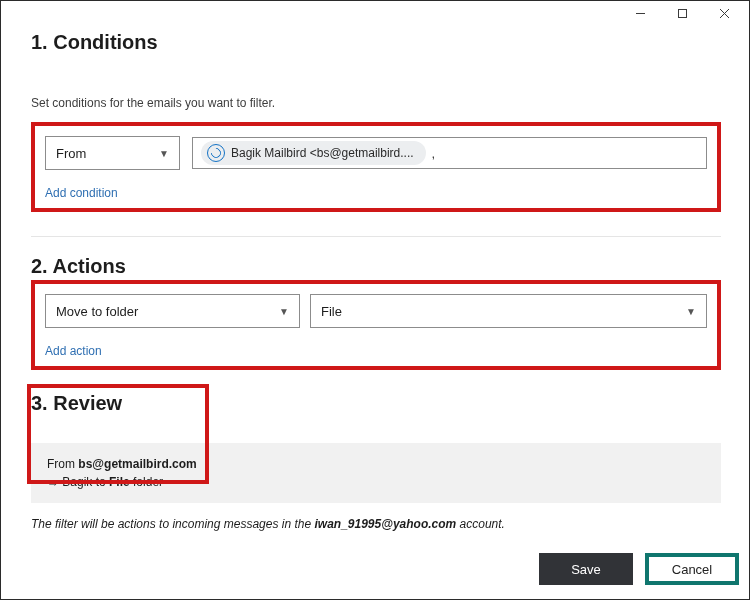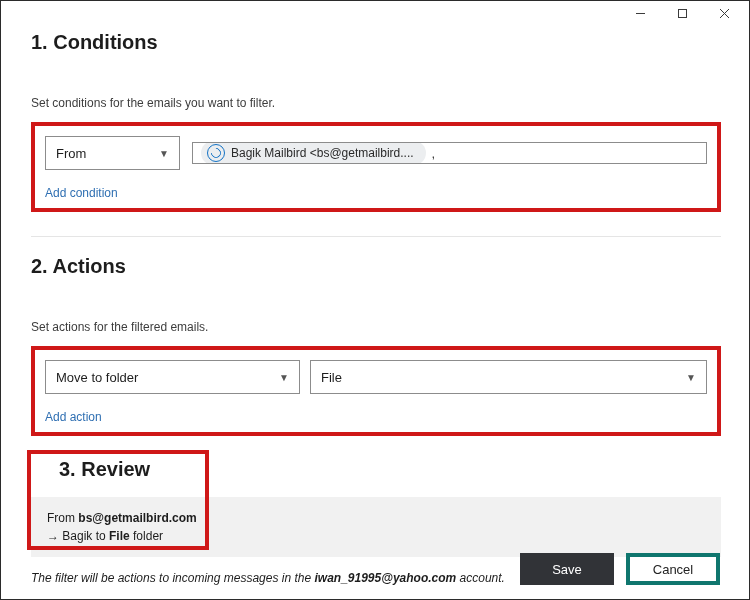--- a/index.html
+++ b/index.html
@@ -22,21 +22,21 @@
   .content { padding:0 28px 16px 30px; }
   h2.section-title { font-size:20px; font-weight:700; margin:0 0 2px 0; color:var(--text); }
   .section-sub { font-size:12px; color:#3d3d3d; margin-bottom:12px;margin-top:42px; }
 
   .highlight-box { border:4px solid var(--highlight); padding:10px 10px 8px 10px; }
 
   
   .cond-row { display:flex; gap:12px; align-items:center; }
   .select-small { width:135px; height:34px; border:1px solid var(--border); display:flex; align-items:center; padding:0 10px; font-size:13px; justify-content:space-between; background:#fff; }
   .caret { font-size:10px; color:#555; }
-  .contact-field { flex:1; height:22px; border:1px solid var(--border); display:flex; align-items:center; padding:0 8px; background:#fff; overflow:hidden; }
+  .contact-field { flex:1; height:32px; border:1px solid var(--border); display:flex; align-items:center; padding:0 8px; background:#fff; overflow:hidden; }
   .chip { display:inline-flex; align-items:center; background:var(--chip); border-radius:14px; padding:3px 12px 3px 6px; font-size:12px; color:#2a2a2a; max-width:260px; white-space:nowrap; overflow:hidden; }
   .chip .avatar { width:18px; height:18px; border-radius:50%; border:1.5px solid #1472c4; margin-right:6px; display:flex; align-items:center; justify-content:center; }
   .chip .avatar:before { content:""; width:8px; height:8px; border:1.5px solid #1472c4; border-radius:50%; border-left-color:transparent; transform:rotate(45deg); }
   .chip-sep { margin-left:6px; color:#333; font-size:13px; }
   .add-link { font-size:12px; color:var(--link); margin-top:16px; cursor:pointer; }
 
   .divider { height:1px; background:var(--divider); margin:24px 0 18px; }
 
   
   .actions-row { display:flex; gap:10px; }
@@ -46,21 +46,21 @@
 
   
   .review-wrap { position:relative; margin-top:22px; }
   .review-highlight { position:absolute; left:-4px; top:-8px; width:182px; height:100px; border:4px solid var(--highlight); pointer-events:none; }
   .review-bar { background:#f1f1f1; padding:12px 0 12px 16px; font-size:12px; line-height:1.5; }
   .review-bar b { font-weight:600; }
 
   .footnote { font-size:12px; font-style:italic; margin-top:14px; }
   .footnote b { font-style:italic; font-weight:600;margin-top:45px; }
 
-  .footer { position:absolute; right:29px; bottom:14px; display:flex; gap:12px;justify-content:center; }
+  .footer { position:absolute; right:10px; bottom:14px; display:flex; gap:12px;justify-content:center; }
   .btn { min-width:94px; height:32px; font-size:13px; display:flex; align-items:center; justify-content:center; cursor:pointer; }
   .btn-save { background:var(--btn-dark); color:#fff; border:1px solid var(--btn-dark); }
   .btn-cancel { background:#fff; border:4px solid #0f766e; color:#222; }
 </style>
 </head>
 <body>
 
 <div class="window">
   <div class="titlebar">
     <div class="win-ctrl">
@@ -99,39 +99,38 @@
           </span>
           <span class="chip-sep">,</span>
         </div>
       </div>
       <div class="add-link">Add condition</div>
     </div>
 
     <div class="divider"></div>
 
     <h2 class="section-title">2. Actions</h2>
-    <div class="section-sub">Set actions for the filtered emails.</div>
 
     <div class="highlight-box">
       <div class="actions-row">
         <div class="select-wide select-action">
           <span>Move to folder</span>
           <span class="caret">▼</span>
         </div>
         <div class="select-wide select-folder">
           <span>File</span>
           <span class="caret">▼</span>
         </div>
       </div>
       <div class="add-link">Add action</div>
     </div>
 
     <div class="review-wrap">
       <div class="review-highlight"></div>
-      <h2 class="section-title" style="margin-bottom:16px;padding-left:28px;">3. Review</h2>
+      <h2 class="section-title" style="margin-bottom:28px;">3. Review</h2>
       <div class="review-bar">
         <span>From </span><b>bs@getmailbird.com</b><br>
         <span>→  Bagik to </span><b>File</b><span> folder</span>
       </div>
     </div>
 
     <div class="footnote">
       <span>The filter will be actions to incoming messages in the </span><b>iwan_91995@yahoo.com</b><span> account.</span>
     </div>
   </div>

